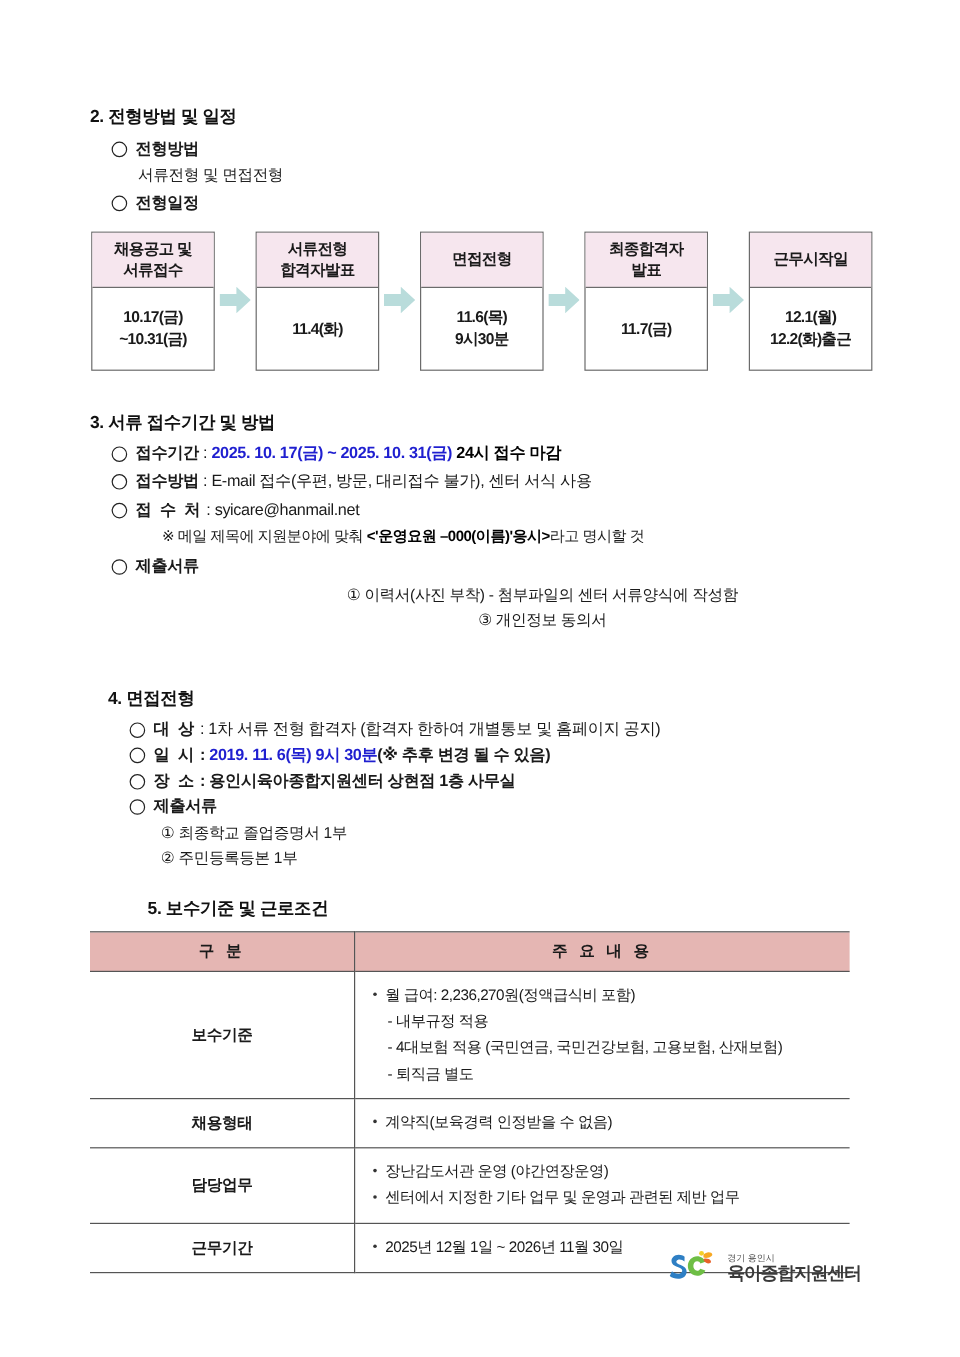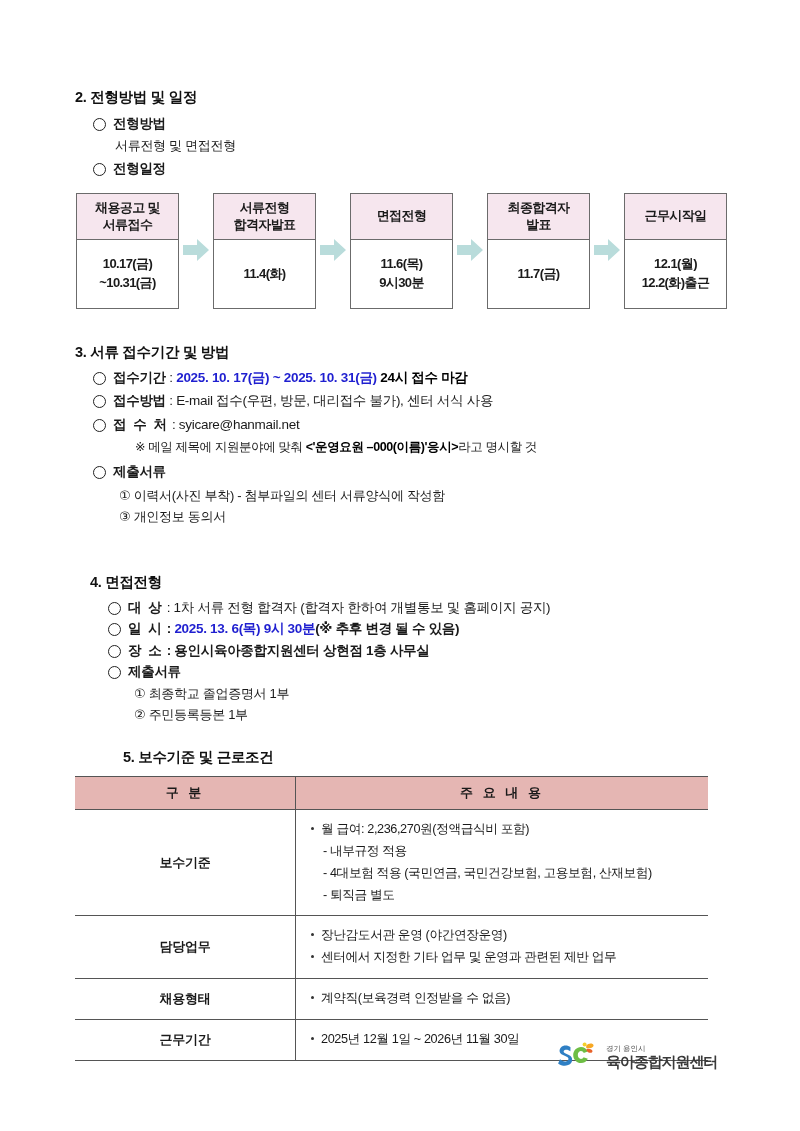--- a/index.html
+++ b/index.html
@@ -70,21 +70,21 @@
     display:flex;align-items:center;justify-content:center;
     flex:0 0 auto;
   }
   .arrow svg{display:block;}
 
   
   #sec3{position:absolute;left:75px;top:343px;width:710px;}
   #sec3 .sec-title{margin-bottom:6px;}
   #sec3 .bullet-row{margin-left:18px;margin-bottom:3px;}
   #sec3 .note{margin-left:60px;margin-top:4px;font-size:12.5px;letter-spacing:-0.4px;}
-  #sec3 .items{margin-left:44px;margin-top:1px;}
+  #sec3 .items{margin-left:44px;margin-top:1px;text-align:center;}
 
   
   #sec4{position:absolute;left:90px;top:573px;width:710px;}
   #sec4 .sec-title{margin-bottom:6px;}
   #sec4 .bullet-row{margin-left:18px;margin-bottom:1px;}
   #sec4 .items{margin-left:44px;margin-top:1px;}
   .label-sp{font-weight:bold;letter-spacing:1.5px;}
 
   
   #sec5{position:absolute;left:75px;top:748px;width:710px;}
@@ -282,21 +282,21 @@
     <div class="bullet-row">
       <span class="circ"></span>
       <span>
         <span class="label-sp">대 상</span><span class="plain"> : 1차 서류 전형 합격자 (합격자 한하여 개별통보 및 홈페이지 공지)</span>
       </span>
     </div>
 
     <div class="bullet-row">
       <span class="circ"></span>
       <span>
-        <span class="label-sp">일 시</span><span class="b"> : </span><span class="blue">2025. 13. 6(목) 9시 30분</span><span class="b">(※ 추후 변경 될 수 있음)</span>
+        <span class="label-sp">일 시</span><span class="b"> : </span><span class="blue">2019. 11. 6(목) 9시 30분</span><span class="b">(※ 추후 변경 될 수 있음)</span>
       </span>
     </div>
 
     <div class="bullet-row">
       <span class="circ"></span>
       <span>
         <span class="label-sp">장 소</span><span class="b"> : 용인시육아종합지원센터 상현점 1층 사무실</span>
       </span>
     </div>
 
@@ -325,30 +325,30 @@
         <tr>
           <td class="c1">보수기준</td>
           <td class="c2">
             <div class="li">월 급여: 2,236,270원(정액급식비 포함)</div>
             <div class="dash">- 내부규정 적용</div>
             <div class="dash">- 4대보험 적용 (국민연금, 국민건강보험, 고용보험, 산재보험)</div>
             <div class="dash">- 퇴직금 별도</div>
           </td>
         </tr>
         <tr>
+          <td class="c1">채용형태</td>
+          <td class="c2">
+            <div class="li">계약직(보육경력 인정받을 수 없음)</div>
+          </td>
+        </tr>
+        <tr>
           <td class="c1">담당업무</td>
           <td class="c2">
             <div class="li">장난감도서관 운영 (야간연장운영)</div>
             <div class="li">센터에서 지정한 기타 업무 및 운영과 관련된 제반 업무</div>
-          </td>
-        </tr>
-        <tr>
-          <td class="c1">채용형태</td>
-          <td class="c2">
-            <div class="li">계약직(보육경력 인정받을 수 없음)</div>
           </td>
         </tr>
         <tr>
           <td class="c1">근무기간</td>
           <td class="c2">
             <div class="li">2025년 12월 1일 ~ 2026년 11월 30일</div>
           </td>
         </tr>
       </tbody>
     </table>

